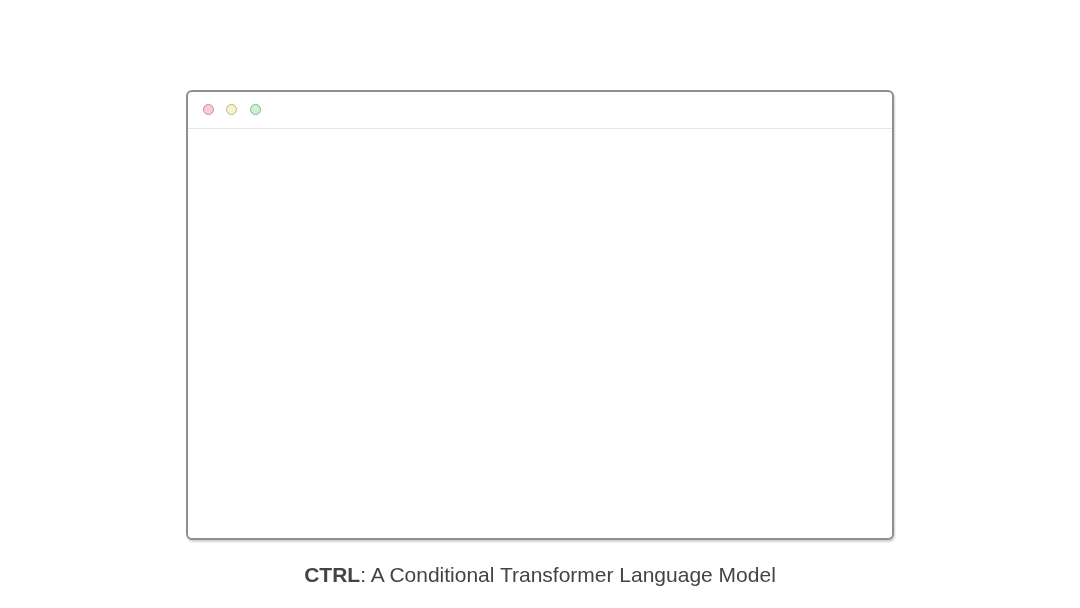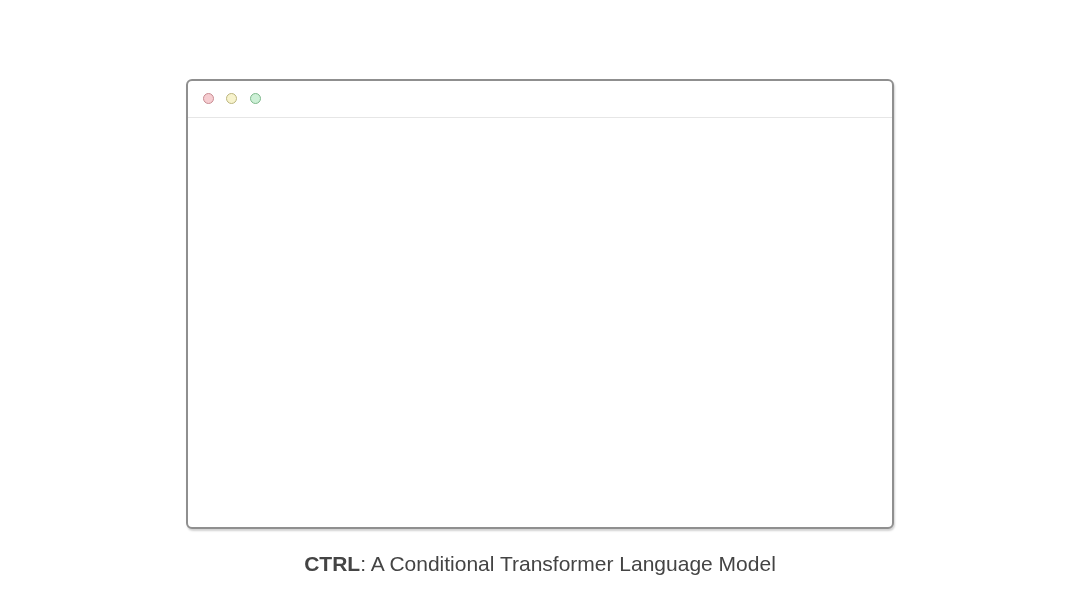--- a/index.html
+++ b/index.html
@@ -7,20 +7,21 @@
       padding: 0;
       width: 1080px;
       height: 608px;
       background: #ffffff;
       overflow: hidden;
     }
     .stage {
       position: relative;
       width: 1080px;
       height: 540px;
+      margin-top: 11px;
     }
     .window {
       position: absolute;
       left: 186px;
       top: 79px;
       width: 704px;
       height: 446px;
       border: 2px solid #8f8f8f;
       border-radius: 6px;
       background: #ffffff;

